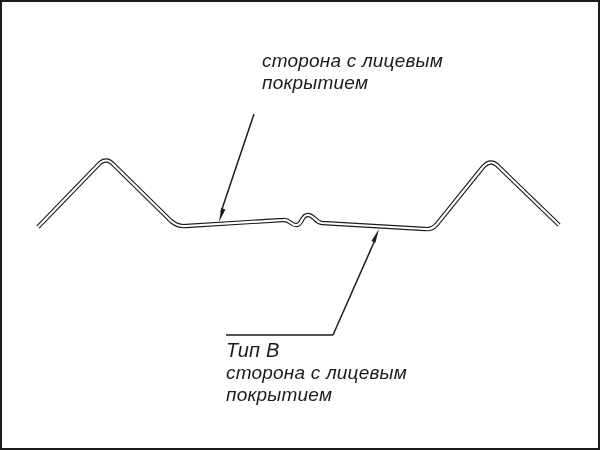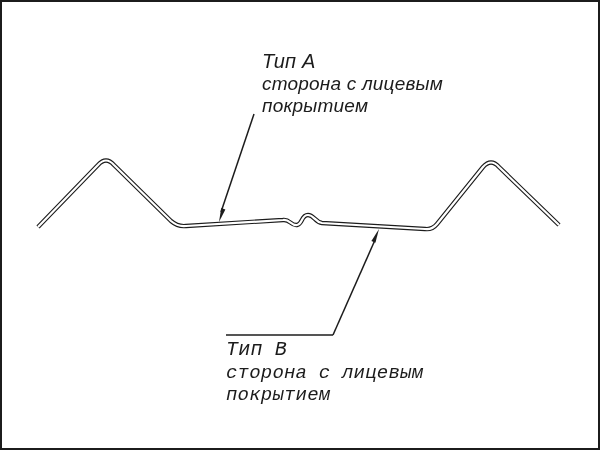--- a/index.html
+++ b/index.html
@@ -31,21 +31,21 @@
     font-size: 19px;
     line-height: 22px;
     white-space: nowrap;
     letter-spacing: 0.2px;
   }
   .callout .title {
     font-size: 20px;
     margin-bottom: 1px;
   }
   #label-type-a { left: 260px; top: 48px; }
-  #label-type-b { left: 224px; top: 337px; font-family: Liberation Mono, monospace; }
+  #label-type-b { left: 224px; top: 337px; }
 </style>
 </head>
 <body>
 
 <div class="canvas">
 
   <svg class="drawing-svg" viewBox="0 0 600 450">
 
     <g>
       <path d="M 36 225 L 96 163 Q 104 154 112 163 L 169 219 Q 176 225 184 224
@@ -64,21 +64,20 @@
     </g>
 
     <g>
       <line x1="224" y1="333" x2="331" y2="333" stroke="#1c1c1c" stroke-width="1.5"></line>
       <line x1="331" y1="333" x2="373" y2="238" stroke="#1c1c1c" stroke-width="1.5"></line>
       <polygon points="377,227 373.4,240.7 369.4,238.9" fill="#1c1c1c"></polygon>
     </g>
   </svg>
 
   <div class="callout" id="label-type-a">
-    <div class="title">Тип А</div>
     <div>сторона с лицевым</div>
     <div>покрытием</div>
   </div>
 
   <div class="callout" id="label-type-b">
     <div class="title">Тип B</div>
     <div>сторона с лицевым</div>
     <div>покрытием</div>
   </div>
 

